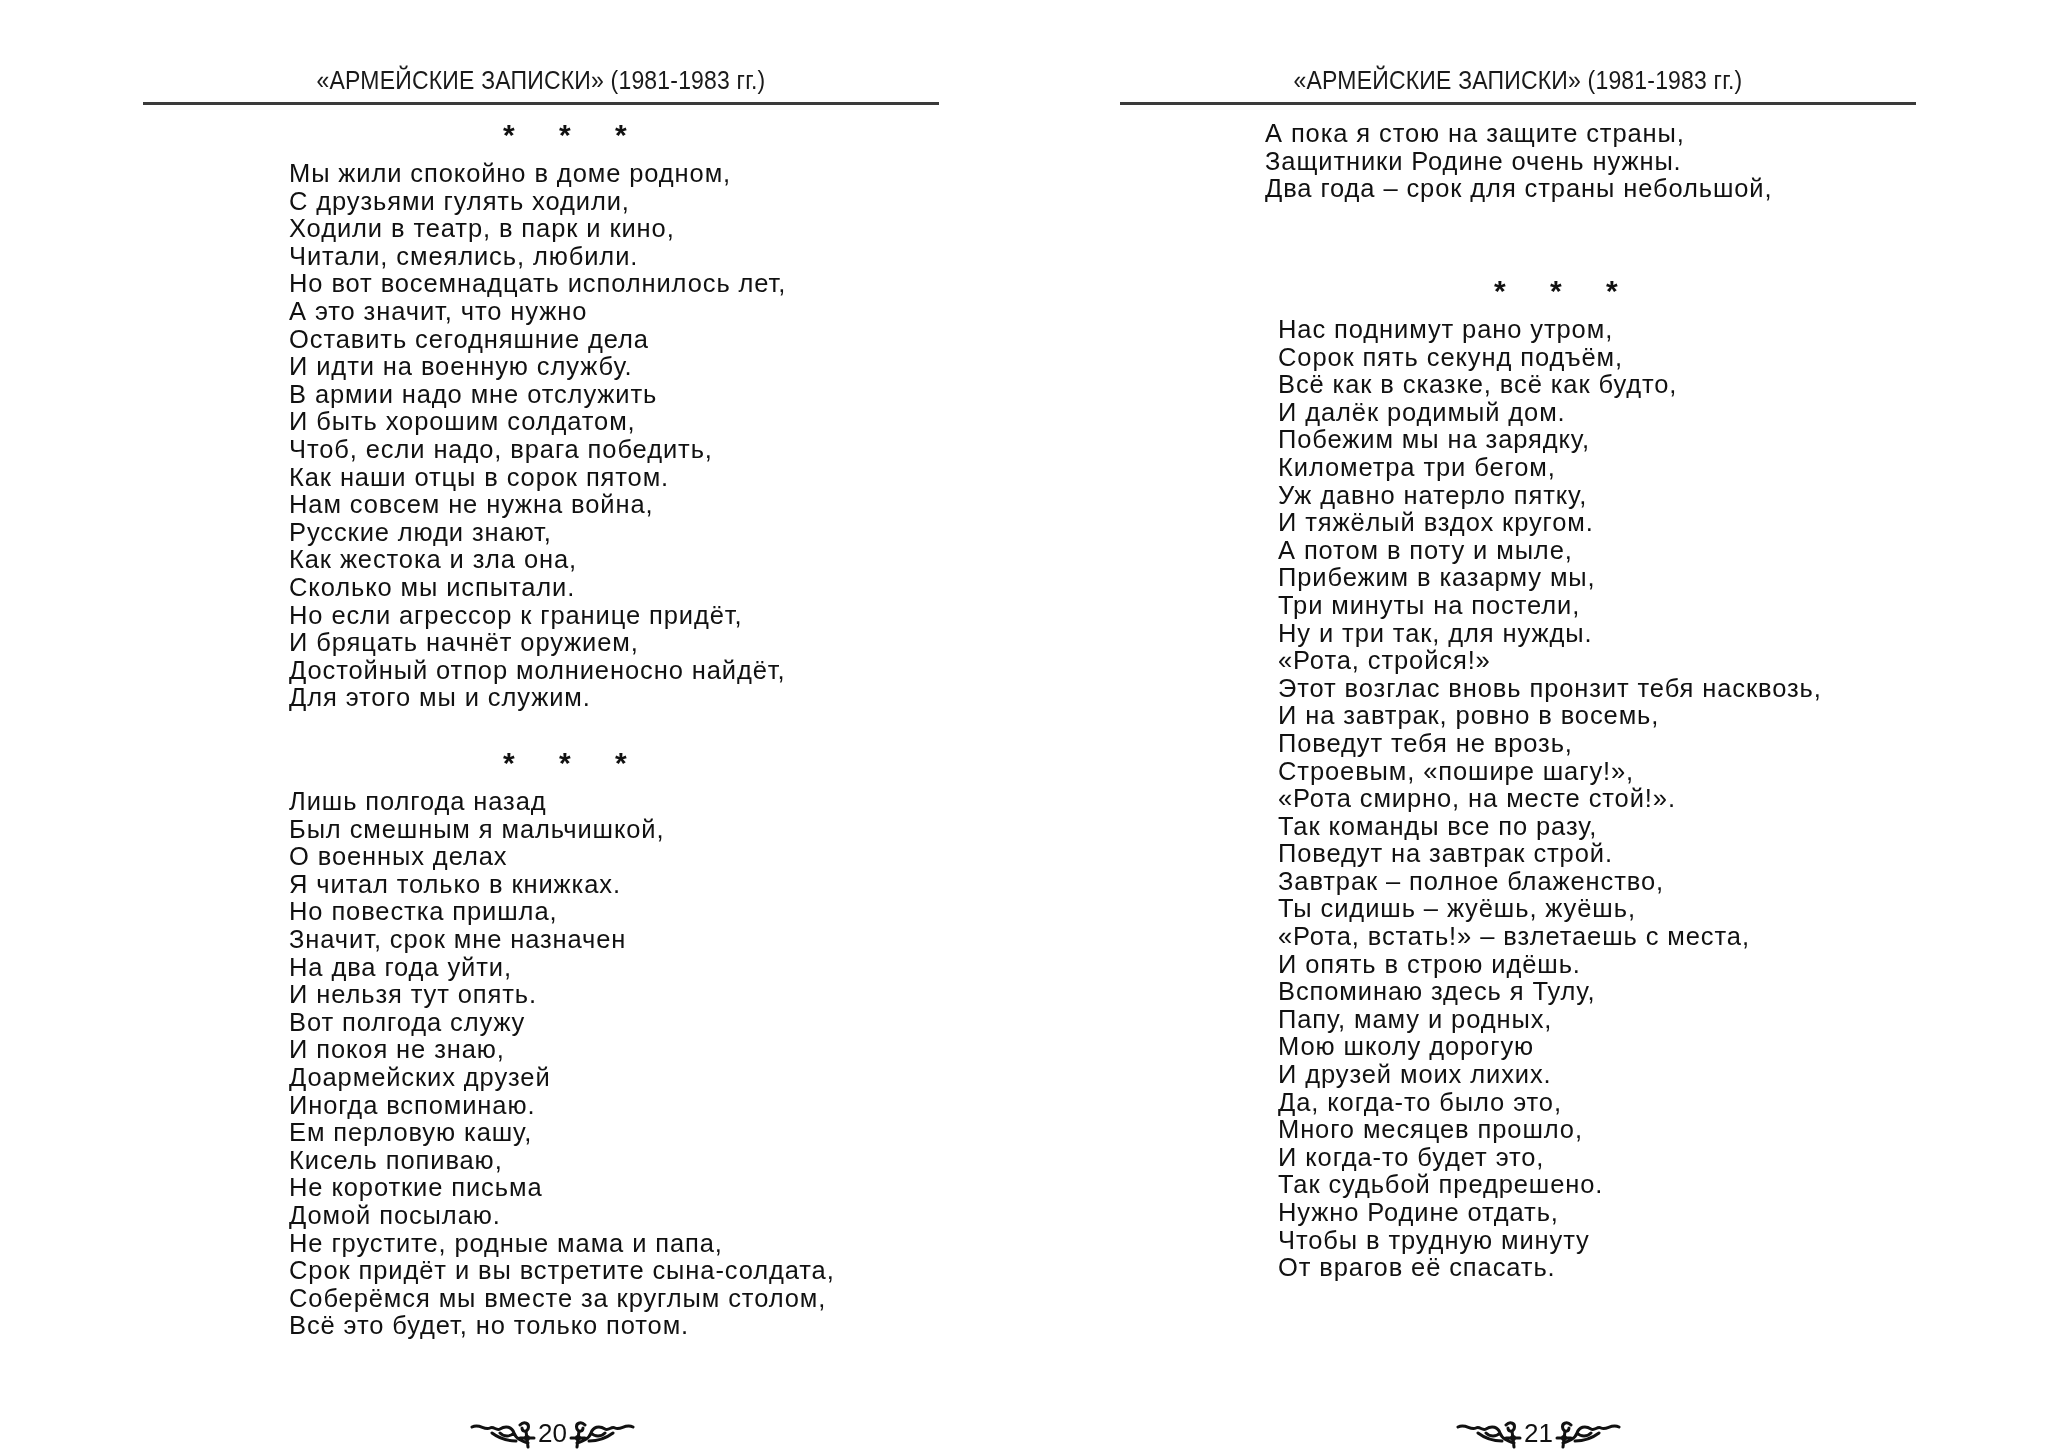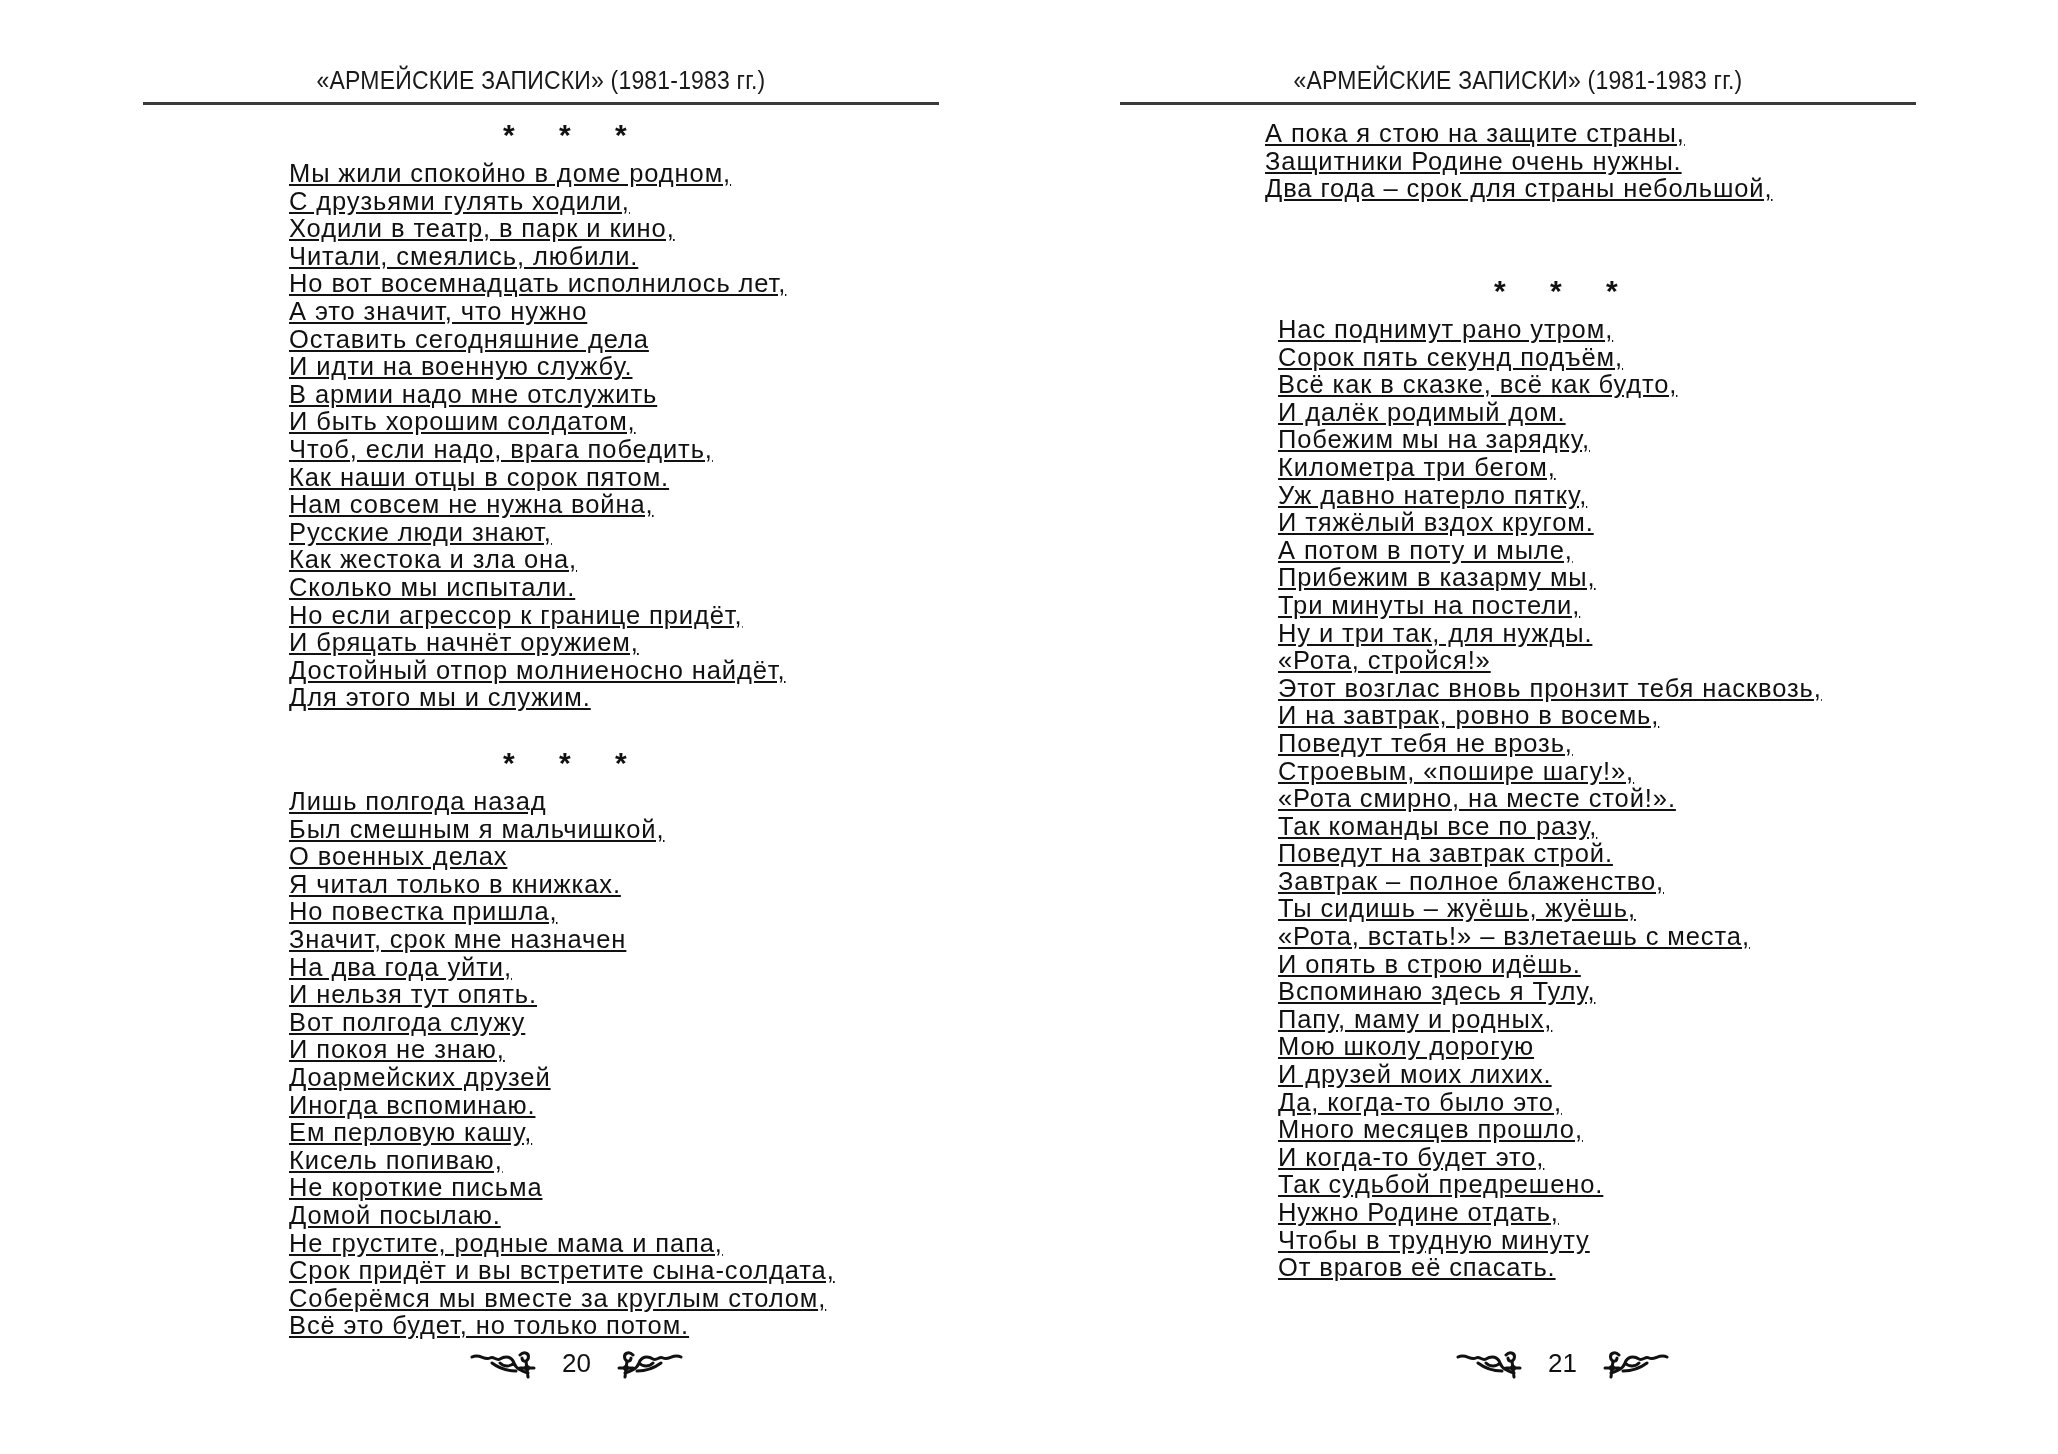--- a/index.html
+++ b/index.html
@@ -16,35 +16,35 @@
       white-space: nowrap; transform: scaleX(0.92); transform-origin: center;
       color: #1a1a1a;
     }
     .page-left .running-head { left: 143px; width: 796px; text-align: center; }
     .page-right .running-head { left: 91px; width: 796px; text-align: center; }
 
     .rule { position: absolute; top: 102px; height: 3px; background: #3a3a3a; width: 796px; }
     .page-left .rule { left: 143px; }
     .page-right .rule { left: 91px; }
 
-    .verse-block { position: absolute; text-decoration: underline; }
+    .verse-block { position: absolute; }
     .page-left .verse-block { left: 289px; }
     .page-right .verse-block { left: 236px; }
 
     .asterism {
       position: absolute; font-size: 30px; font-weight: bold; letter-spacing: 18px;
       white-space: nowrap; color: #111;
     }
     .line {
       font-size: 25.5px; line-height: 27.6px; white-space: nowrap; letter-spacing: 0.9px;
       color: #111;
     }
 
     .folio {
-      position: absolute; top: 1348px; display: flex; align-items: center; gap: 24px;
+      position: absolute; top: 1418px; display: flex; align-items: center; gap: 0;
       font-size: 26px; color: #111;
     }
     .page-left .folio { left: 470px; }
     .page-right .folio { left: 427px; }
     .ornament { width: 68px; height: 30px; display: inline-block; }
     .ornament svg { width: 68px; height: 30px; display: block; }
   </style>
 </head>
 <body>
 

